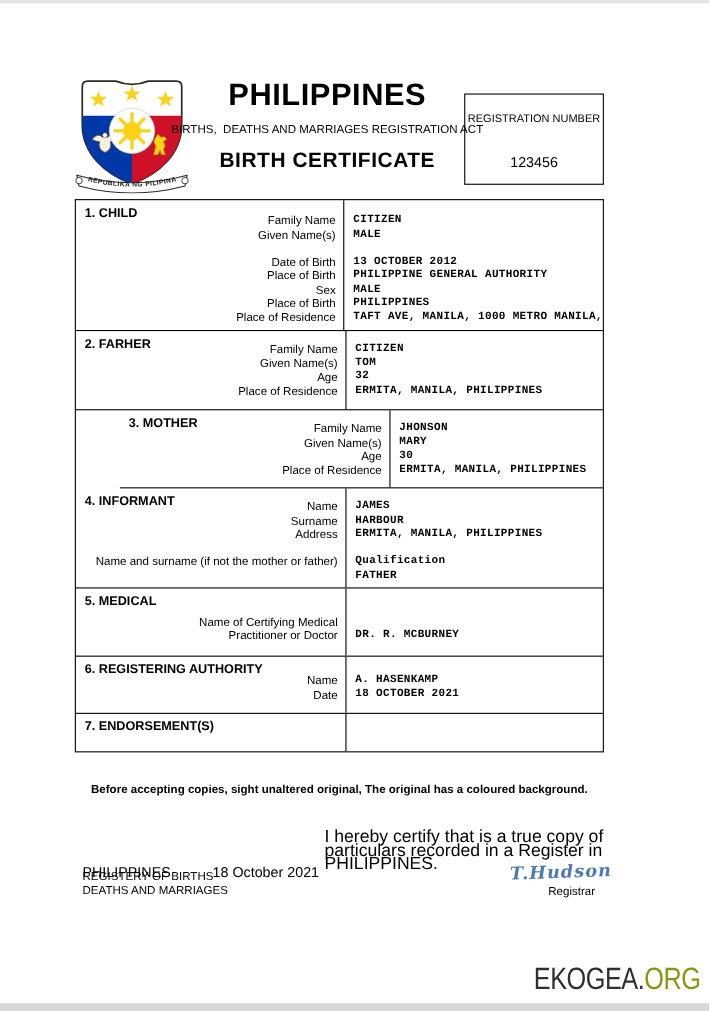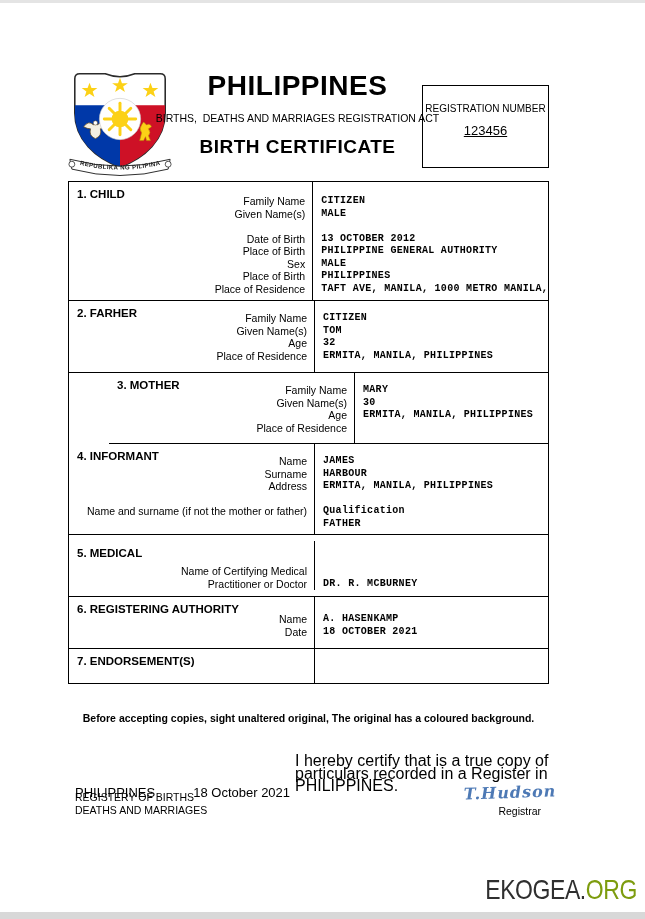--- a/index.html
+++ b/index.html
@@ -12,21 +12,21 @@
   .emblem { position:absolute; left:64px; top:62px; width:112px; height:114px; }
   .title-country { position:absolute; left:150px; top:70px; width:295px; text-align:center;
     font-size:28px; font-weight:bold; letter-spacing:0.5px; }
   .title-act { position:absolute; left:150px; top:112px; width:295px; text-align:center;
     font-size:10.5px; white-space:pre; }
   .title-doc { position:absolute; left:150px; top:136px; width:295px; text-align:center;
     font-size:19px; font-weight:bold; letter-spacing:0.5px; }
   .reg-box { position:absolute; left:422px; top:85px; width:127px; height:83px;
     border:1.6px solid #000; text-align:center; }
   .reg-label { margin-top:17px; font-size:10px; }
-  .reg-number { margin-top:9px; font-size:13px;text-decoration:underline; }
+  .reg-number { margin-top:26px; font-size:13px; }
 
   
   .cert-table { position:absolute; left:68px; top:181px; width:481px; border:1.6px solid #000; }
   .section { display:flex; position:relative; border-bottom:1.5px solid #000; }
   .section:last-child { border-bottom:none; }
   .sec-left { width:245px; position:relative; }
   .sec-title { position:absolute; top:6px; left:8px; font-weight:bold; font-size:11.5px; white-space:nowrap; }
   .labels { text-align:right; padding-right:7px; font-size:10.5px; line-height:12.5px; }
   .labels div, .values div { min-height:12.5px; white-space:nowrap; }
   .sec-right { flex:1; border-left:1.6px solid #000; padding-left:8px; }
@@ -171,20 +171,21 @@
         <div class="sec-title">3. MOTHER</div>
         <div class="labels" style="padding-top:11px;">
           <div>Family Name</div>
           <div>Given Name(s)</div>
           <div>Age</div>
           <div>Place of Residence</div>
         </div>
       </div>
       <div class="sec-right">
         <div class="values" style="padding-top:11px;">
+          <div>JHONSON</div>
           <div>MARY</div>
           <div>30</div>
           <div>ERMITA, MANILA, PHILIPPINES</div>
         </div>
       </div>
     </div>
 
     <div class="section" style="height:91px;">
       <div class="sec-left">
         <div class="sec-title">4. INFORMANT</div>
@@ -202,21 +203,21 @@
           <div>JAMES</div>
           <div>HARBOUR</div>
           <div>ERMITA, MANILA, PHILIPPINES</div>
           <div></div>
           <div>Qualification</div>
           <div>FATHER</div>
         </div>
       </div>
     </div>
 
-    <div class="section" style="height:62px;align-items:center;">
+    <div class="section" style="height:62px;">
       <div class="sec-left">
         <div class="sec-title">5. MEDICAL</div>
         <div class="labels" style="padding-top:12px;">
           <div></div>
           <div>Name of Certifying Medical</div>
           <div>Practitioner or Doctor</div>
         </div>
       </div>
       <div class="sec-right">
         <div class="values" style="padding-top:12px;">

